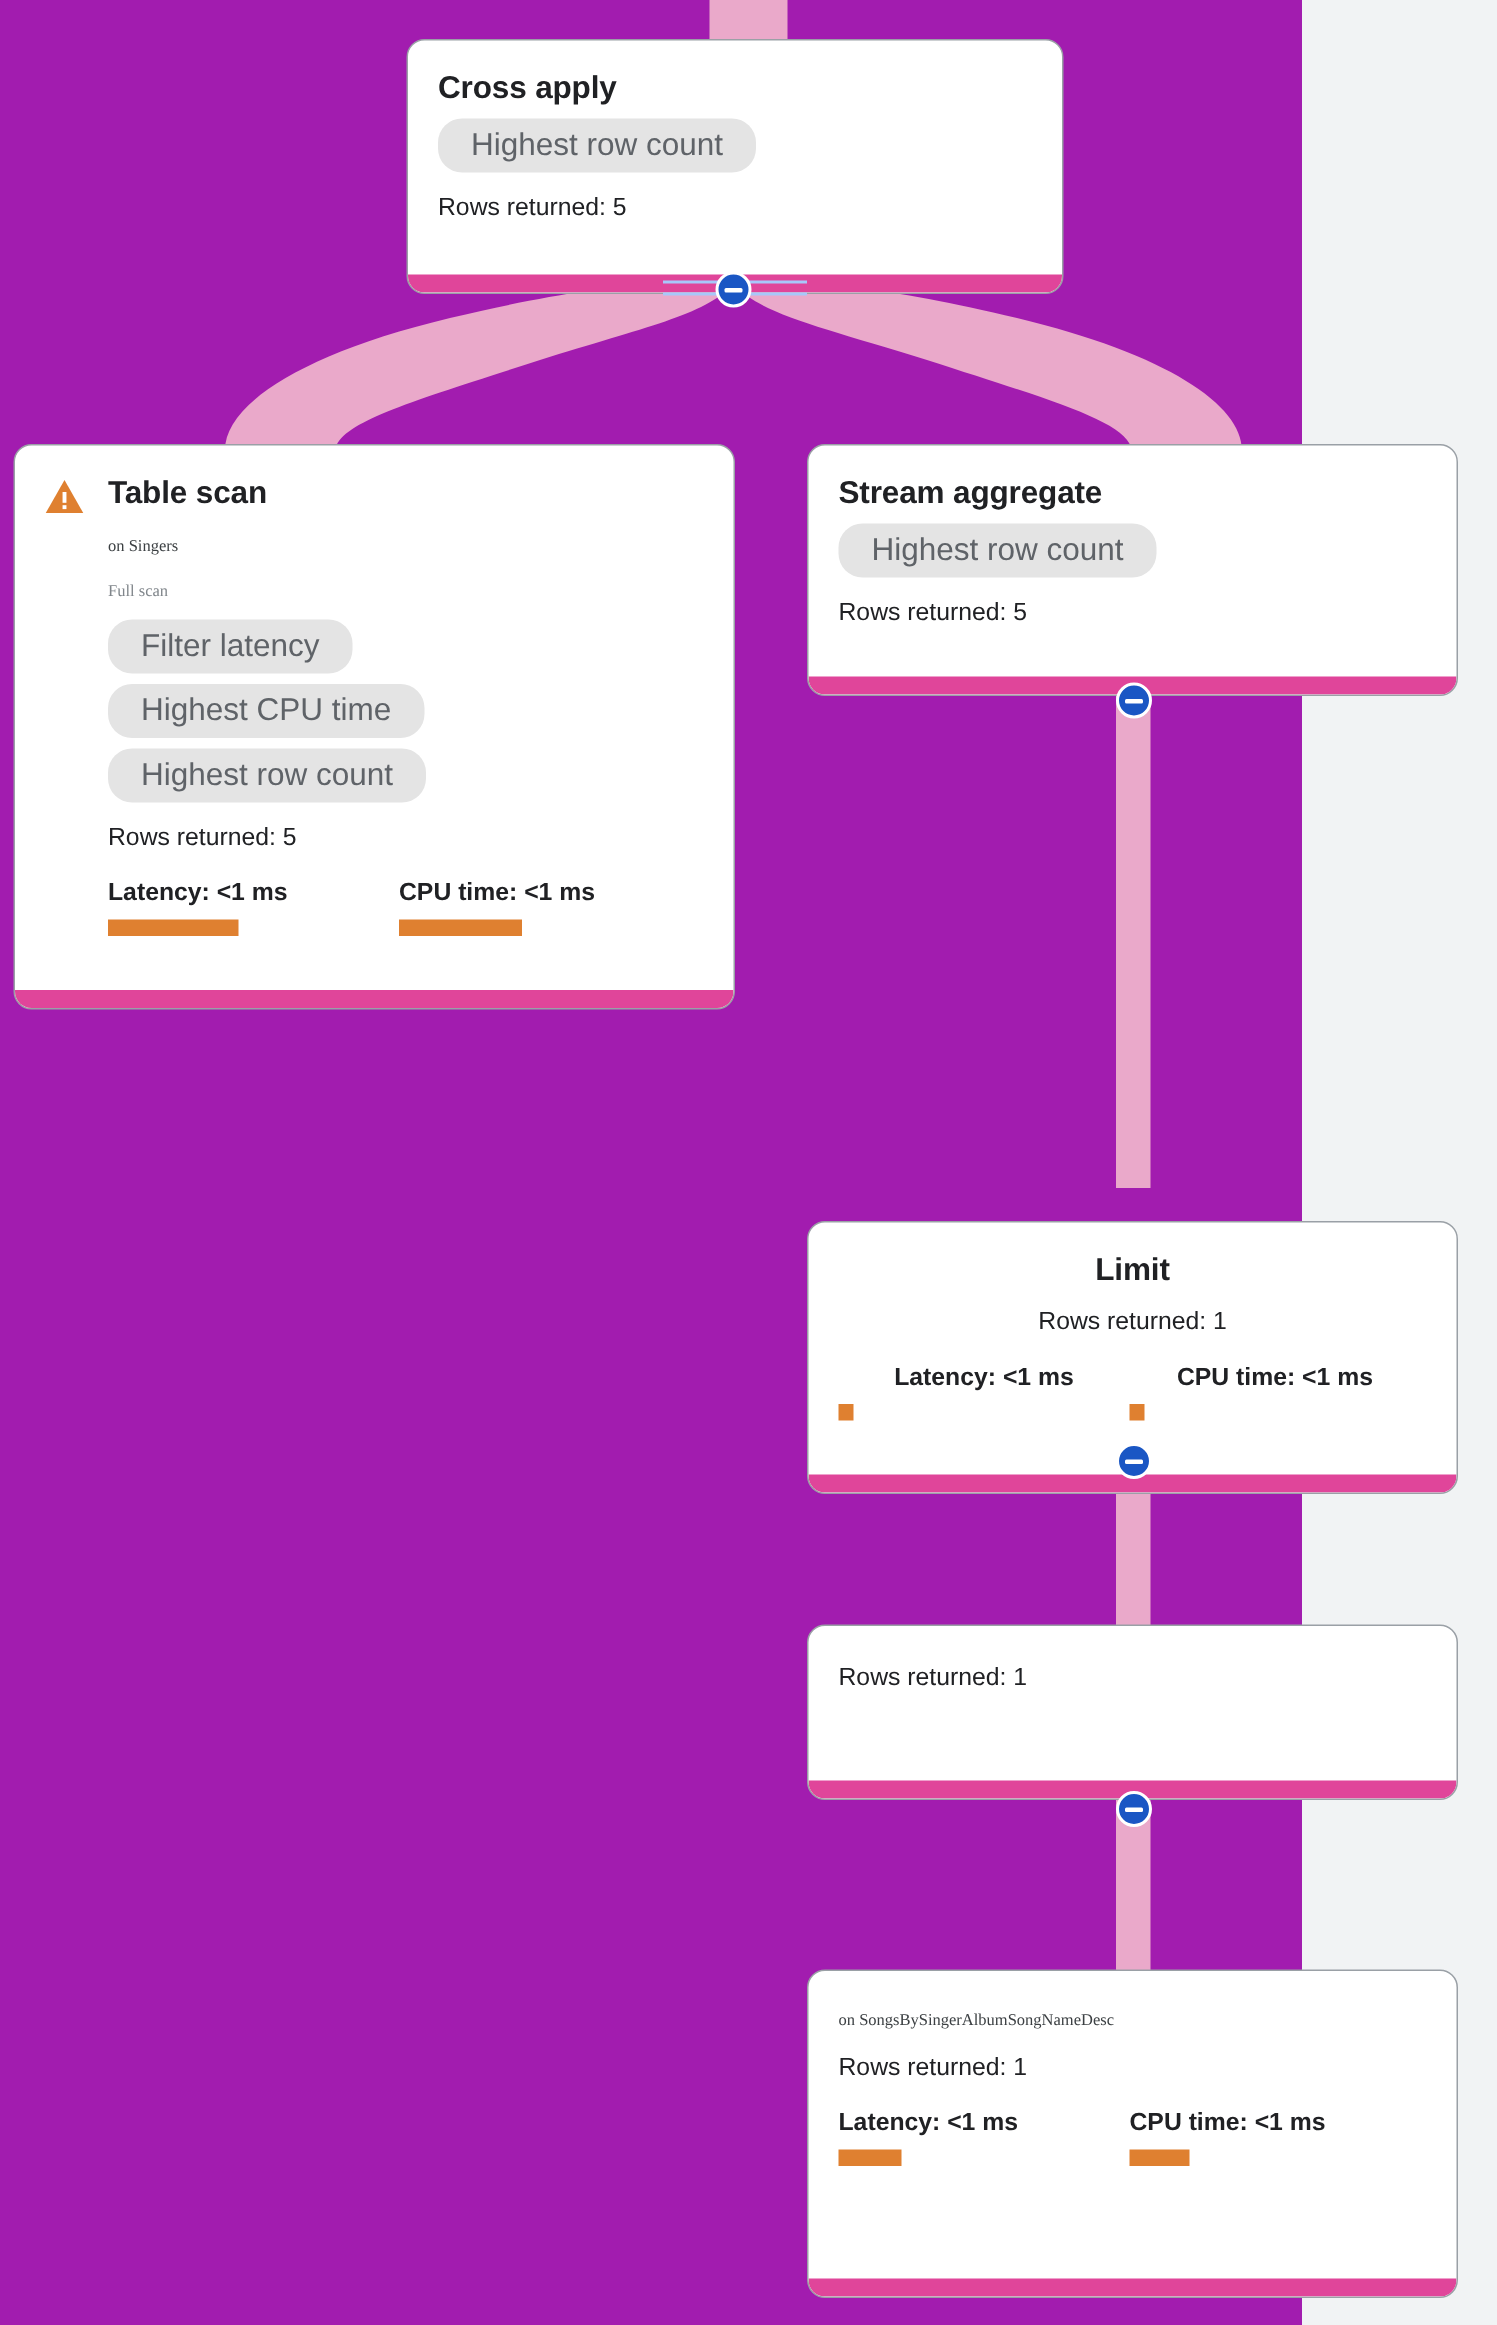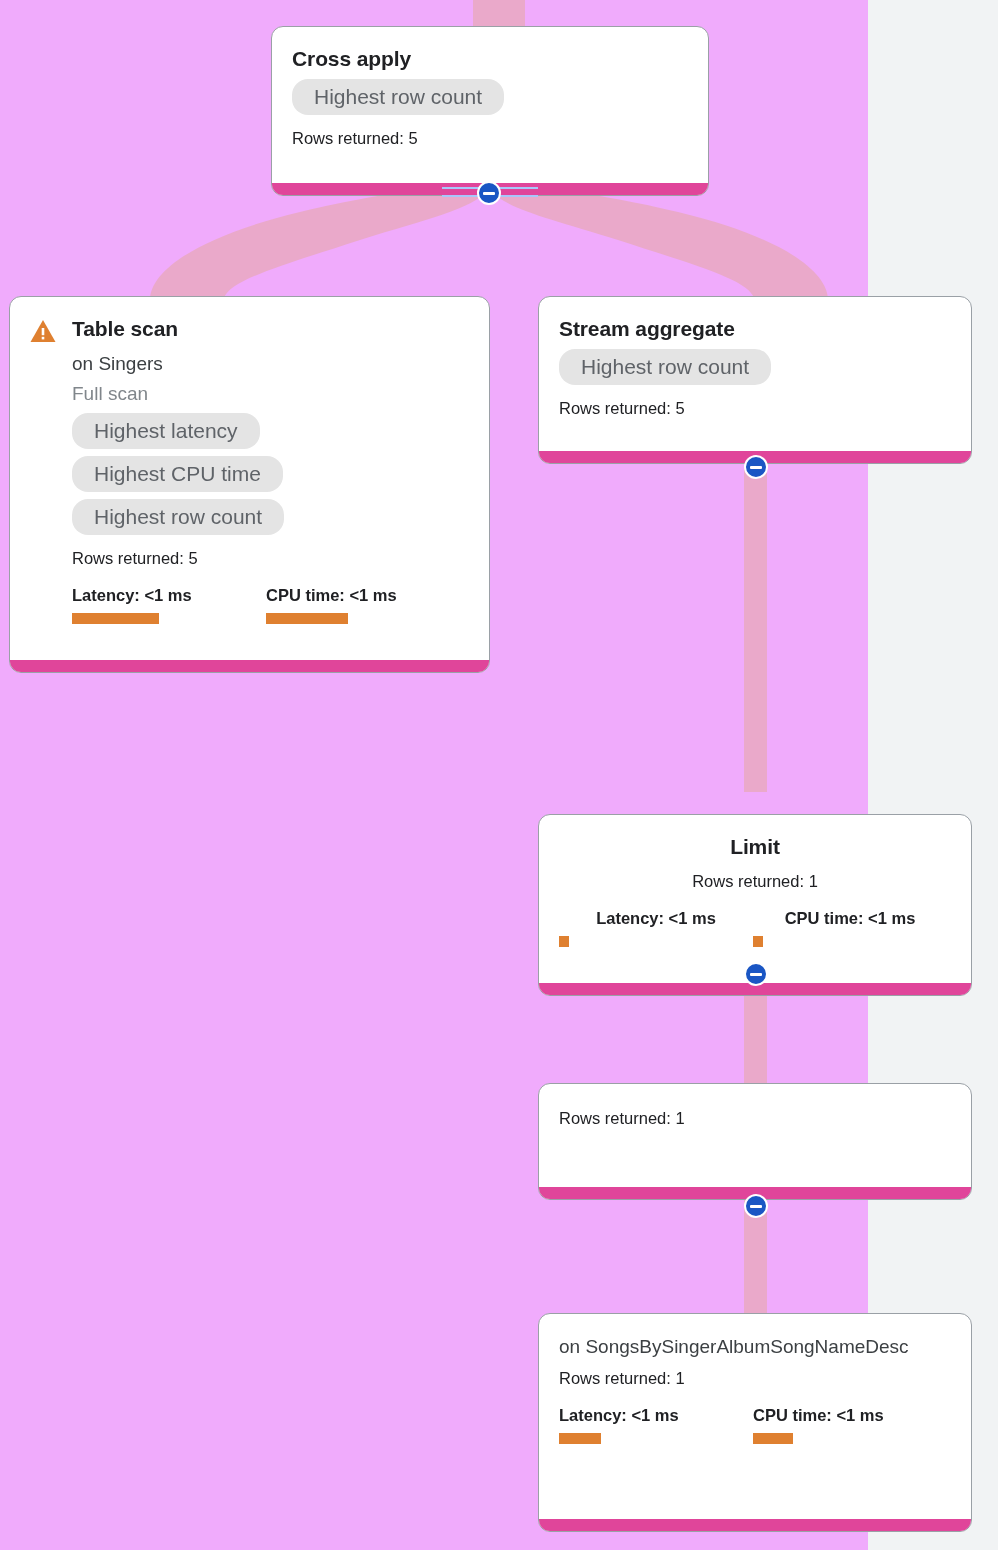--- a/index.html
+++ b/index.html
@@ -9,21 +9,21 @@
     height: 1550px;
     background: #f1f3f4;
     font-family: "Liberation Sans", sans-serif;
     overflow: hidden;
   }
 
   #canvas {
     position: relative;
     width: 868px;
     height: 1550px;
-    background: #f0abfc;
+    background: #a21caf;
   }
 
   
   .edge-layer {
     position: absolute;
     left: 0; top: 0;
     width: 998px; height: 1550px;
     pointer-events: none;
   }
 
@@ -55,24 +55,25 @@
   }
   .node-title {
     font-size: 21px;
     font-weight: 700;
     color: #202124;
     line-height: 28px;
     letter-spacing: -0.1px;
     margin-bottom: 6px;
   }
   .node-sub {
-    font-size: 19px;
+    font-size: 11px;
     color: #3c4043;
     line-height: 30px;
     white-space: nowrap;
+    font-family: Liberation Serif, serif;
   }
   .node-sub.muted { color: #80868b; }
 
   .chips { margin: 4px 0 2px 0; }
   .chip {
     display: inline-block;
     background: #e4e4e4;
     color: #5f6368;
     font-size: 21px;
     line-height: 20px;
@@ -206,21 +207,21 @@
           <path d="M13 1 L25.5 23 L0.5 23 Z" fill="#df8030"></path>
           <rect x="11.7" y="9" width="2.6" height="7.2" fill="#ffffff"></rect>
           <rect x="11.7" y="17.8" width="2.6" height="2.6" fill="#ffffff"></rect>
         </svg>
       </div>
       <div class="node-content">
         <div class="node-title">Table scan</div>
         <div class="node-sub">on Singers</div>
         <div class="node-sub muted">Full scan</div>
         <div class="chips">
-          <span class="chip-row"><span class="chip">Highest latency</span></span>
+          <span class="chip-row"><span class="chip">Filter latency</span></span>
           <span class="chip-row"><span class="chip">Highest CPU time</span></span>
           <span class="chip-row"><span class="chip">Highest row count</span></span>
         </div>
         <div class="rows-line">Rows returned: 5</div>
         <div class="metrics">
           <div class="metric">
             <div class="metric-label">Latency: &lt;1 ms</div>
             <div class="metric-bar" style="width:87px;"></div>
           </div>
           <div class="metric">

